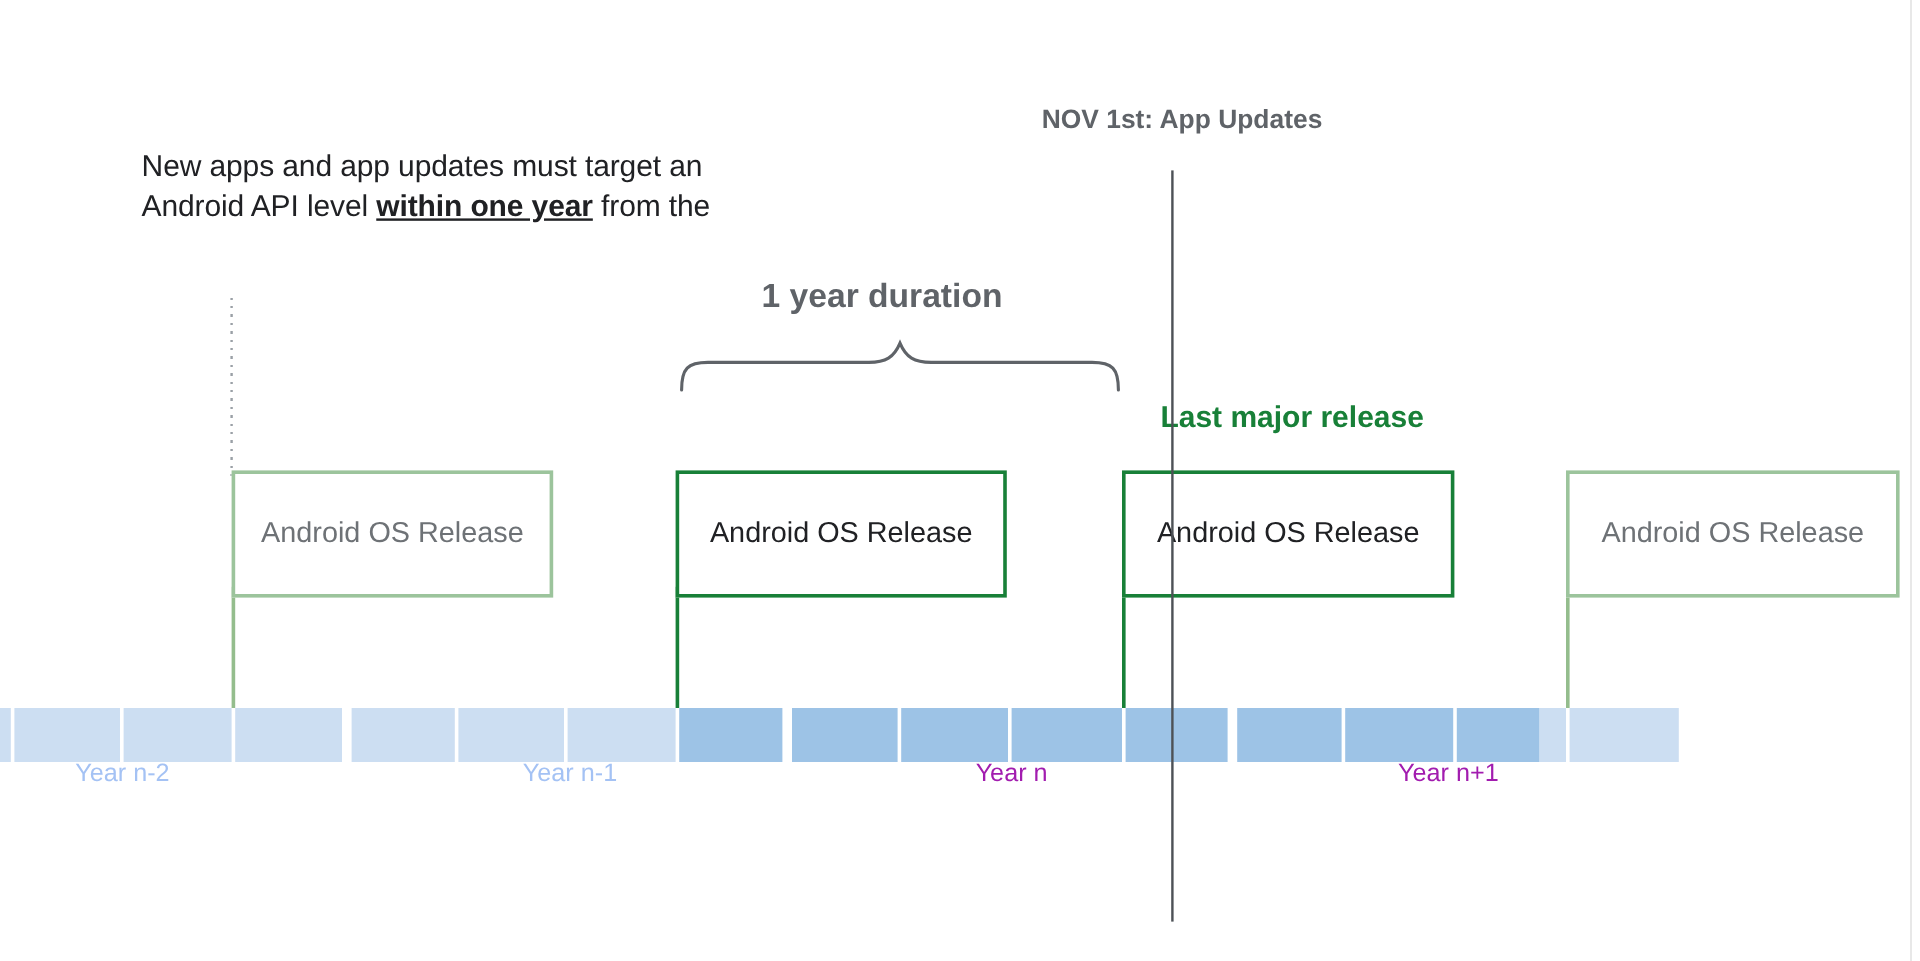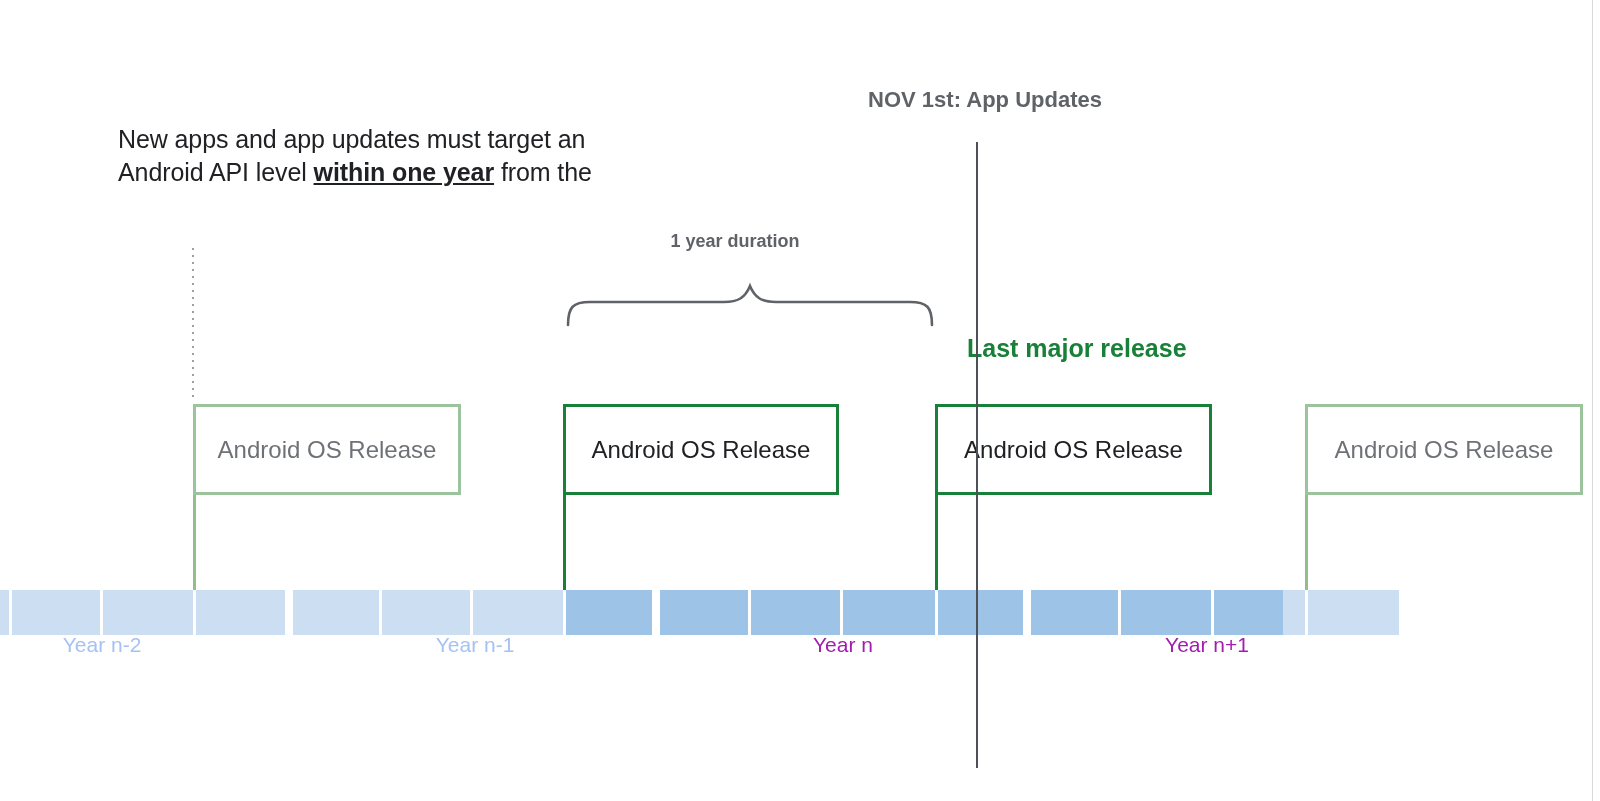--- a/index.html
+++ b/index.html
@@ -19,31 +19,31 @@
     text-align:center;font-size:22px;line-height:28px;font-weight:bold;color:#5f6368;
     white-space:nowrap;
   }
   .deadline-line{
     position:absolute;left:976px;top:142px;width:2px;height:626px;
     background:#4d5156;z-index:12;
   }
   
   .duration{
     position:absolute;left:735px;top:231px;transform:translateX(-50%);
-    font-size:18px;font-weight:bold;color:#5f6368;white-space:nowrap;
+    font-size:28px;font-weight:bold;color:#5f6368;white-space:nowrap;
   }
   .brace{position:absolute;left:564px;top:282px;}
   
   .last-release{
     position:absolute;left:967px;top:334px;
     font-size:25px;font-weight:bold;color:#188038;white-space:nowrap;
   }
   
   .os-box{
-    position:absolute;top:404px;height:91px;box-sizing:border-box;
+    position:absolute;top:392px;height:106px;box-sizing:border-box;
     background:#ffffff;border:3px solid #188038;
     display:flex;align-items:center;justify-content:center;
     font-size:24px;color:#202124;white-space:nowrap;z-index:5;
   }
   .os-box.faded{border-color:#9cc49c;color:#6e7276;}
   .box1{left:193px;width:268px;}
   .box2{left:563px;width:276px;}
   .box3{left:935px;width:277px;}
   .box4{left:1305px;width:278px;}
   

